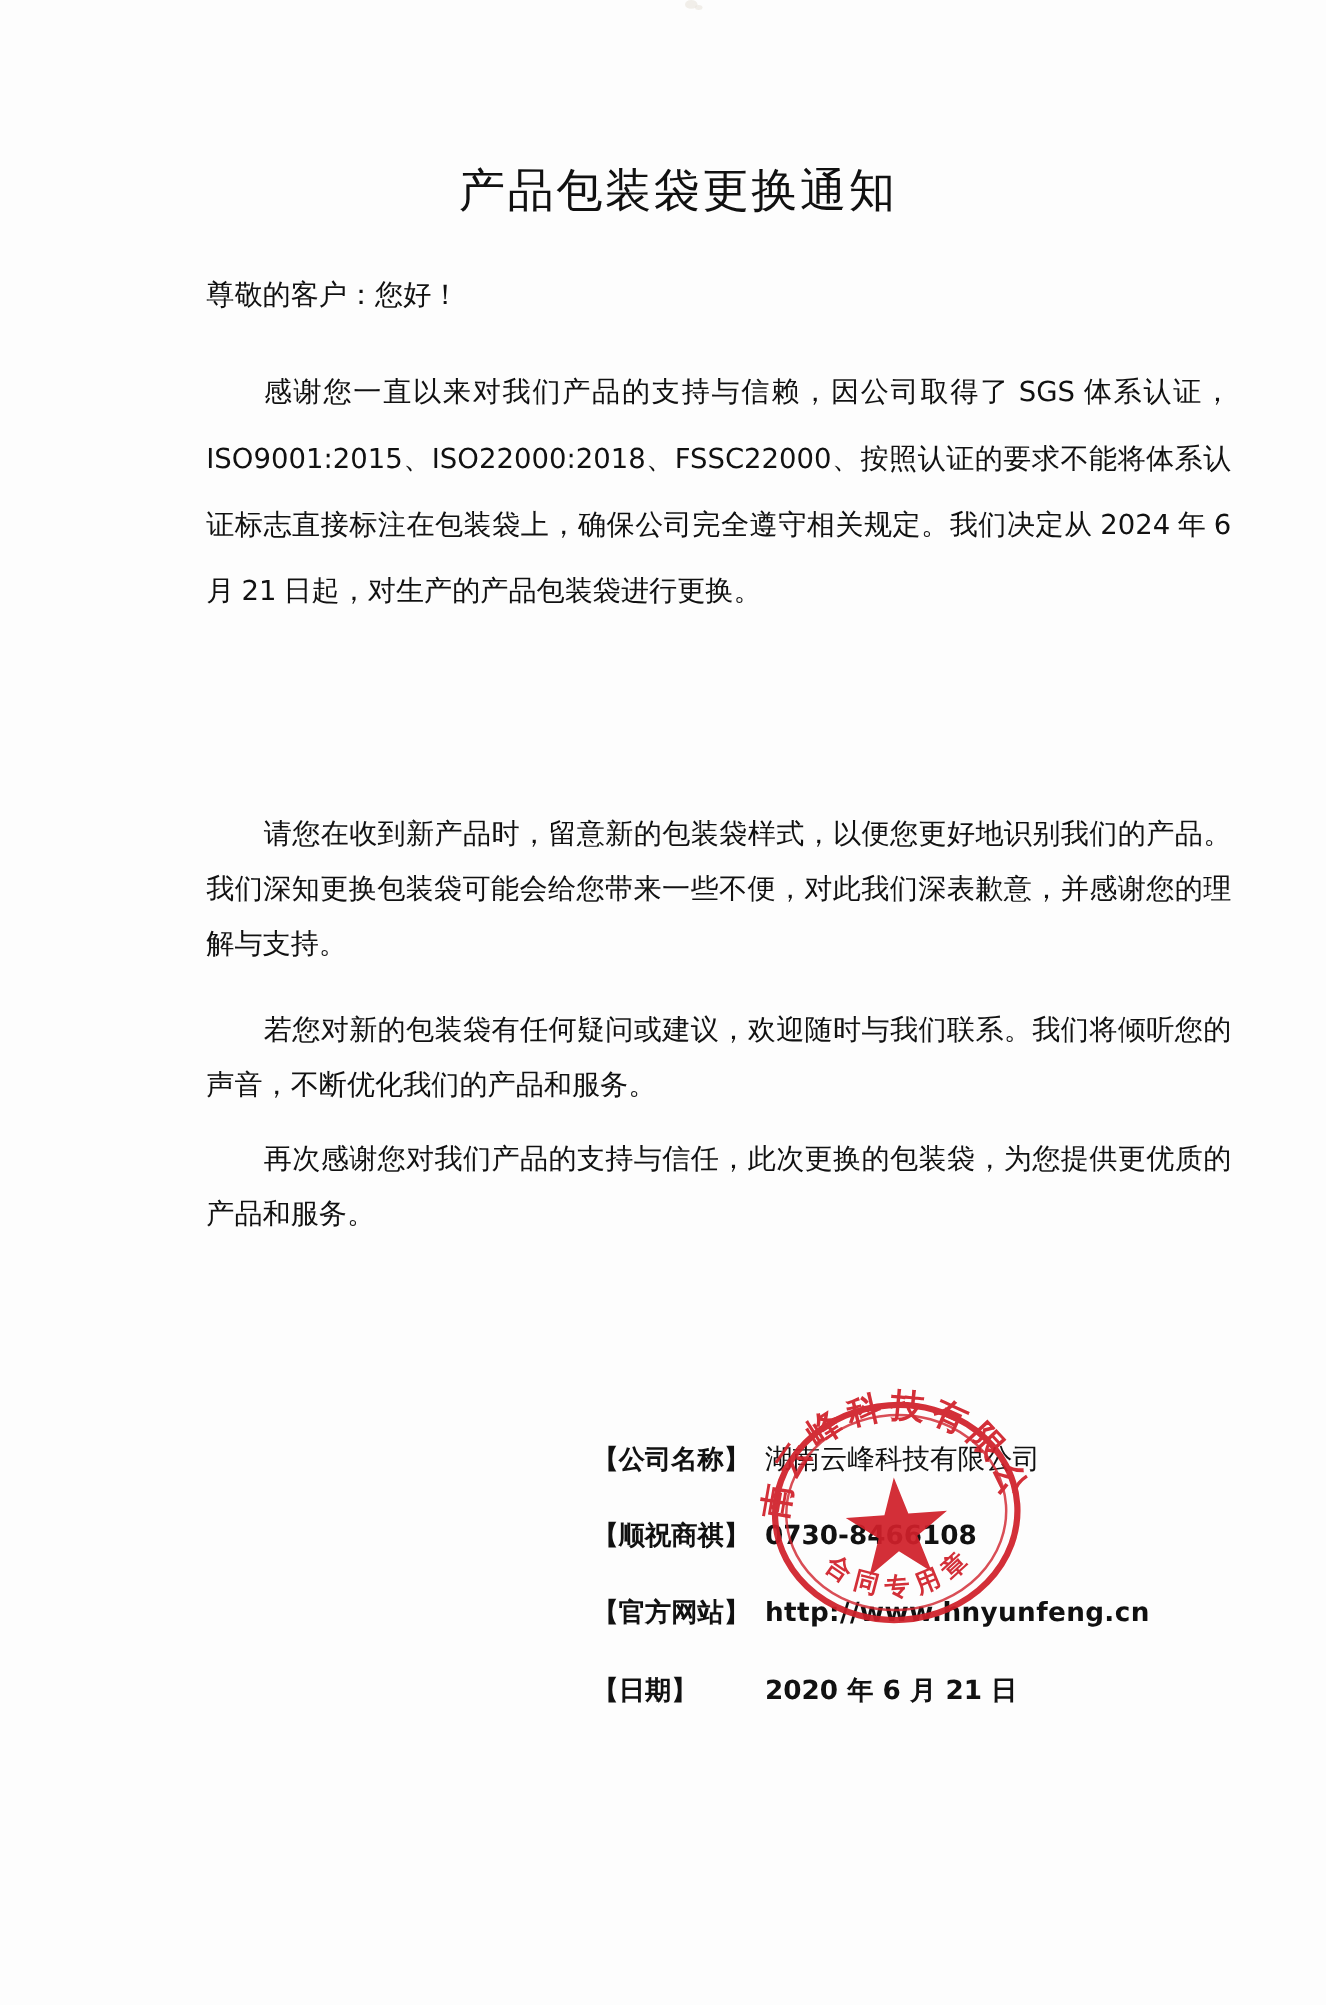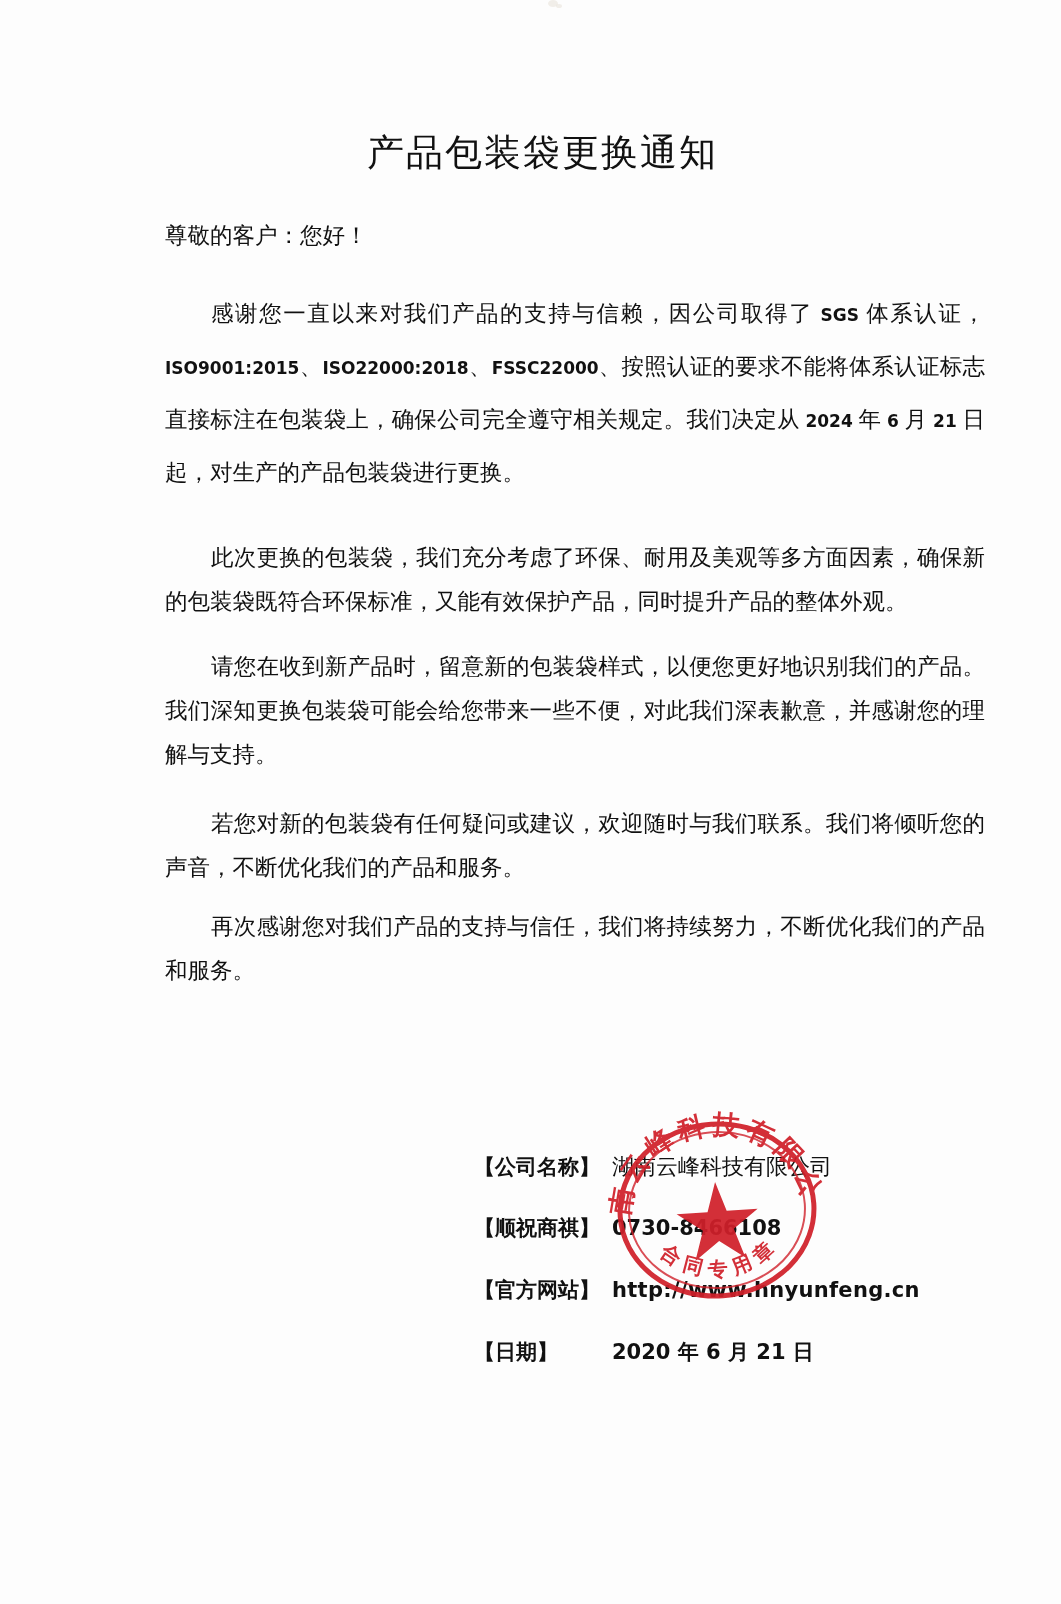--- a/index.html
+++ b/index.html
@@ -59,22 +59,22 @@
   .salutation { top: 214px; }
   .para-1 { top: 288px; line-height: 2.35; }
   .para-2 { top: 536px; }
   .para-3 { top: 645px; }
   .para-4 { top: 802px; }
   .para-5 { top: 905px; }
 
   .indent { text-indent: 46px; }
   .strong-inline {
     font-family: "DejaVu Sans", "Liberation Sans", sans-serif;
-    font-weight: 700;
-    font-size: 17px;
+    font-weight: 400;
+    font-size: 22px;
   }
 
   .closing {
     position: absolute;
     left: 0; right: 0;
     top: 1068px;
     text-align: center;
     font-size: 22px;
     font-family: "DejaVu Sans", "Liberation Sans", sans-serif;
     font-weight: 600;
@@ -127,27 +127,26 @@
 
   <div class="scan-speck speck-a"></div>
   <div class="scan-speck speck-b"></div>
 
   <div class="doc-title">产品包装袋更换通知</div>
 
   <div class="body-block salutation">尊敬的客户：您好！</div>
 
   <div class="body-block para-1 indent">感谢您一直以来对我们产品的支持与信赖，因公司取得了 <span class="strong-inline">SGS</span> 体系认证，<span class="strong-inline">ISO9001:2015</span>、<span class="strong-inline">ISO22000:2018</span>、<span class="strong-inline">FSSC22000</span>、按照认证的要求不能将体系认证标志直接标注在包装袋上，确保公司完全遵守相关规定。我们决定从 <span class="strong-inline">2024</span> 年 <span class="strong-inline">6</span> 月 <span class="strong-inline">21</span> 日起，对生产的产品包装袋进行更换。</div>
 
-  <div class="body-block para-2 indent">此次更换的包装袋，我们充分考虑了环保、耐用及美观等多方面因素，确保新的包装袋既符合环保标准，又能有效保护产品，同时提升产品的整体外观。</div>
 
   <div class="body-block para-3 indent">请您在收到新产品时，留意新的包装袋样式，以便您更好地识别我们的产品。我们深知更换包装袋可能会给您带来一些不便，对此我们深表歉意，并感谢您的理解与支持。</div>
 
   <div class="body-block para-4 indent">若您对新的包装袋有任何疑问或建议，欢迎随时与我们联系。我们将倾听您的声音，不断优化我们的产品和服务。</div>
 
-  <div class="body-block para-5 indent">再次感谢您对我们产品的支持与信任，我们将持续努力，不断优化我们的产品和服务。</div>
+  <div class="body-block para-5 indent">再次感谢您对我们产品的支持与信任，此次更换的包装袋，为您提供更优质的产品和服务。</div>
 
 
   <div class="signature-block">
     <div class="sig-row">
       <span class="sig-label">【公司名称】</span>
       <span class="sig-value cn">湖南云峰科技有限公司</span>
     </div>
     <div class="sig-row">
       <span class="sig-label">【顺祝商祺】</span>
       <span class="sig-value">0730-8466108</span>

